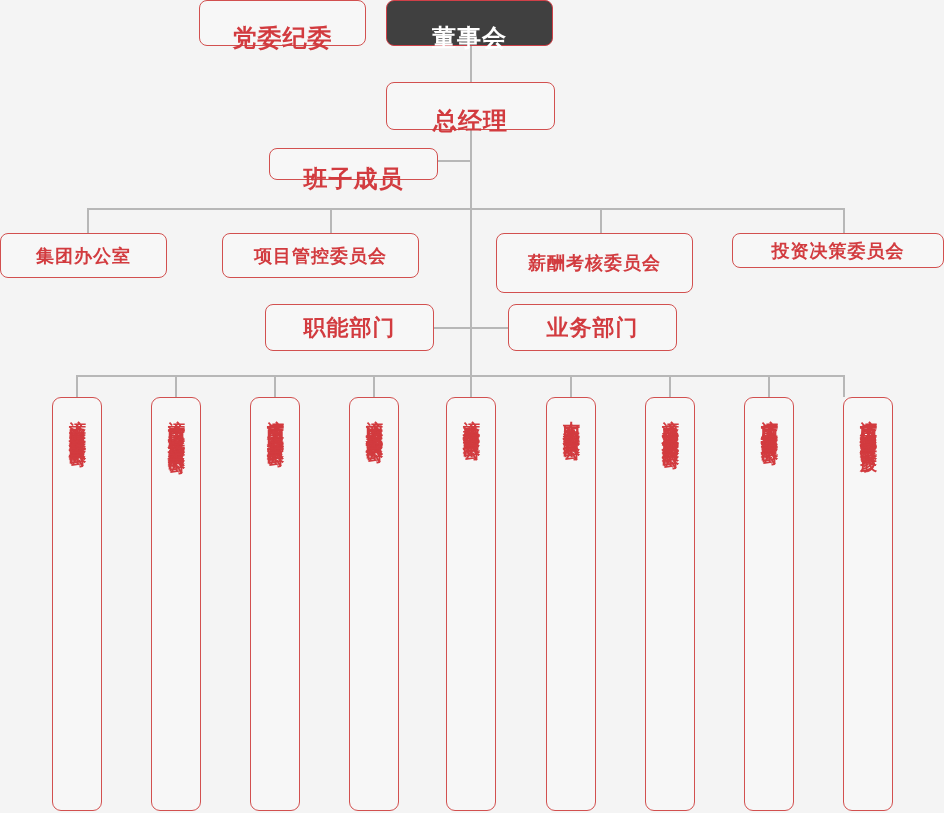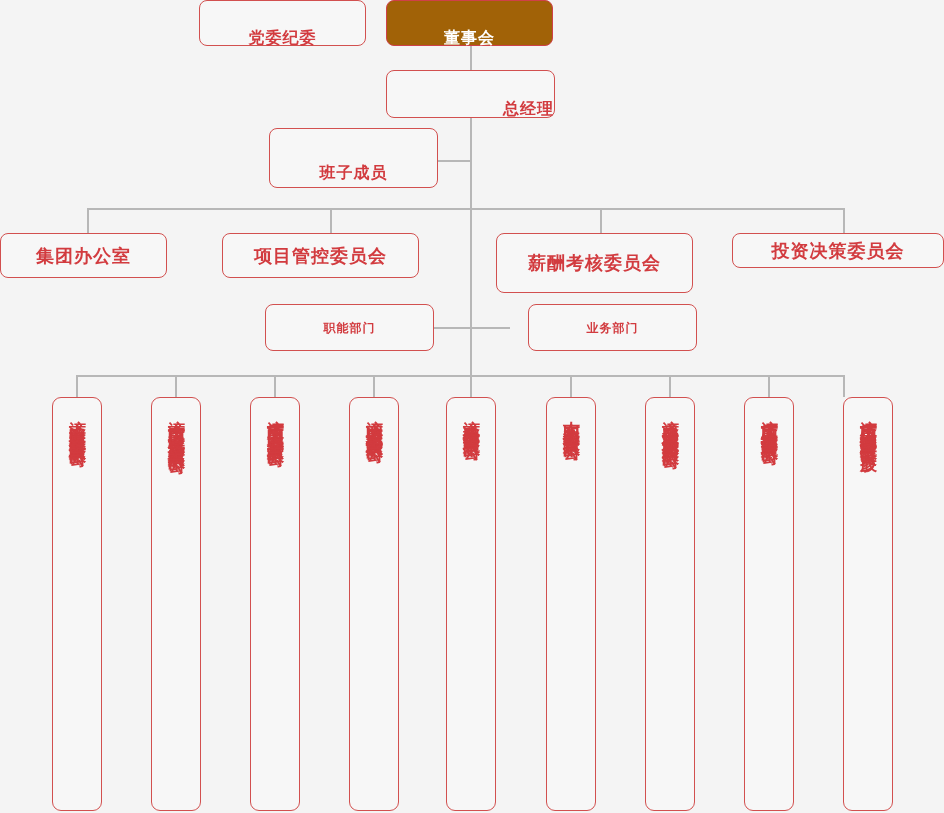--- a/index.html
+++ b/index.html
@@ -35,39 +35,39 @@
     background: #f7f7f7;
     color: #d23b3f;
     display: flex;
     align-items: center;
     justify-content: center;
     font-weight: bold;
     letter-spacing: 1px;
     z-index: 3;
   }
   .node.primary {
-    background: #a16207;
+    background: #404040;
     border-color: #cf4048;
     color: #ffffff;
     font-family: Liberation Serif, serif;
   }
   .node .label {
     display: block;
     line-height: 1;
     white-space: nowrap;
   }
 
   
-  .tier-top .label { font-size: 16px; margin-top: 30px; }
+  .tier-top .label { font-size: 24px; margin-top: 30px; }
 
   
   .tier-committee .label { font-size: 18px; }
 
   
-  .tier-dept .label { font-size: 12px; }
+  .tier-dept .label { font-size: 22px; }
 
   
   .node.vertical {
     align-items: flex-start;
     justify-content: center;
     padding-top: 9px;
     border-radius: 9px;
   }
   .node.vertical .label {
     writing-mode: vertical-rl;
@@ -111,25 +111,25 @@
 
   <div class="node tier-top" style="left:199px; top:0px; width:167px; height:46px;">
     <span class="label">党委纪委</span>
   </div>
 
   <div class="node tier-top primary" style="left:386px; top:0px; width:167px; height:46px;">
     <span class="label">董事会</span>
   </div>
 
 
-  <div class="node tier-top" style="left:386px; top:70px; width:169px; height:48px;justify-content:flex-end;">
+  <div class="node tier-top" style="left:386px; top:82px; width:169px; height:48px;">
     <span class="label">总经理</span>
   </div>
 
-  <div class="node tier-top" style="left:269px; top:128px; width:169px; height:60px;align-items:center;">
+  <div class="node tier-top" style="left:269px; top:148px; width:169px; height:32px;align-items:center;">
     <span class="label">班子成员</span>
   </div>
 
   <div class="node tier-committee" style="left:0px; top:233px; width:167px; height:45px;">
     <span class="label">集团办公室</span>
   </div>
 
   <div class="node tier-committee" style="left:222px; top:233px; width:197px; height:45px;">
     <span class="label">项目管控委员会</span>
   </div>
@@ -139,21 +139,21 @@
   </div>
 
   <div class="node tier-committee" style="left:732px; top:233px; width:212px; height:35px;">
     <span class="label">投资决策委员会</span>
   </div>
 
   <div class="node tier-dept" style="left:265px; top:304px; width:169px; height:47px;">
     <span class="label">职能部门</span>
   </div>
 
-  <div class="node tier-dept" style="left:508px; top:304px; width:169px; height:47px;margin-left:20px;">
+  <div class="node tier-dept" style="left:508px; top:304px; width:169px; height:47px;">
     <span class="label">业务部门</span>
   </div>
 
   <div class="node vertical" style="left:52px; top:397px; width:50px; height:414px;">
     <span class="label">济南中央商务区投资建设有限公司</span>
   </div>
 
   <div class="node vertical" style="left:151px; top:397px; width:50px; height:414px;">
     <span class="label">济南市历下区城市更新建设发展有限公司</span>
   </div>

